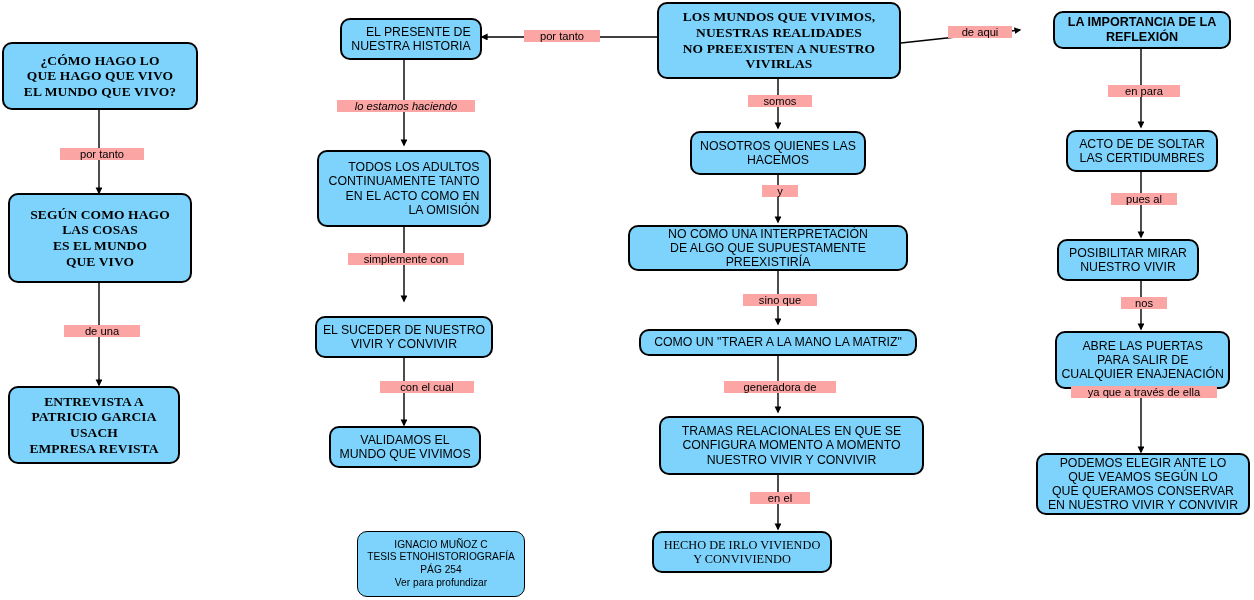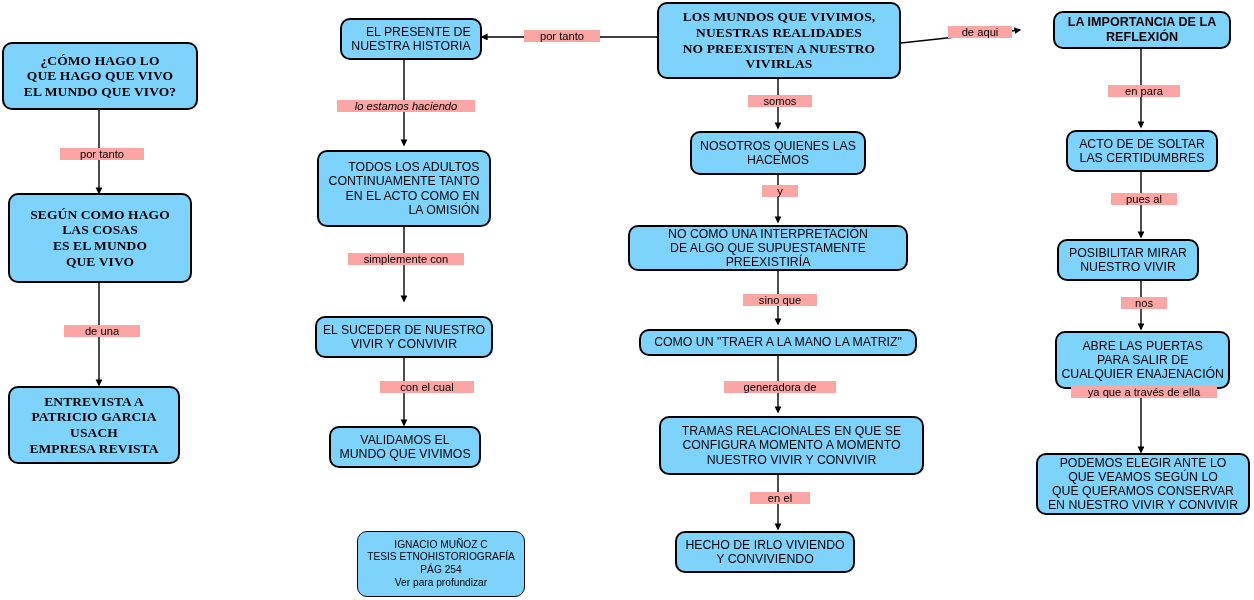--- a/index.html
+++ b/index.html
@@ -178,21 +178,21 @@
   <div class="node sans" style="left:639px; top:329px; width:278px; height:27px;">
     <span>COMO UN "TRAER A LA MANO LA MATRIZ"</span>
   </div>
   <div class="edge-label" style="left:724px; top:381px; width:108px;">generadora de</div>
   <div class="node sans" style="left:659px; top:416px; width:265px; height:59px;">
     <span>TRAMAS RELACIONALES EN QUE SE
 CONFIGURA MOMENTO A MOMENTO
 NUESTRO VIVIR Y CONVIVIR</span>
   </div>
   <div class="edge-label" style="left:750px; top:492px; width:56px;">en el</div>
-  <div class="node sans" style="left:675px; top:531px; width:180px; height:42px;">
+  <div class="node sans" style="left:652px; top:531px; width:180px; height:42px;font-family:Liberation Serif, serif;">
     <span>HECHO DE IRLO VIVIENDO
 Y CONVIVIENDO</span>
   </div>
 
   <div class="node sans-bold" style="left:1053px; top:11px; width:178px; height:38px;">
     <span>LA IMPORTANCIA DE LA
 REFLEXIÓN</span>
   </div>
   <div class="edge-label" style="left:1108px; top:85px; width:68px;">en para</div>
   <div class="node sans" style="left:1066px; top:130px; width:152px; height:42px;">

